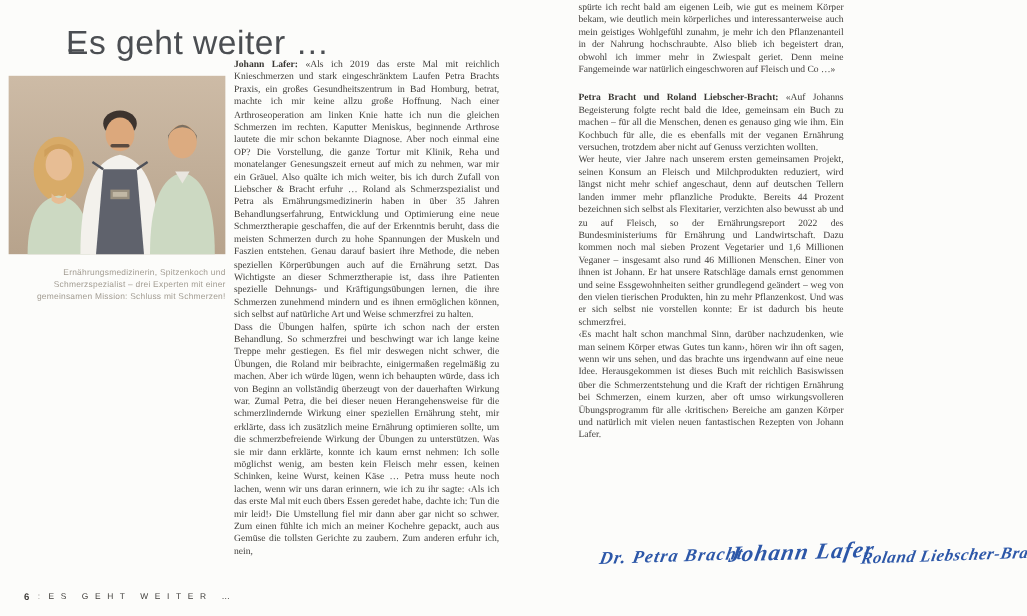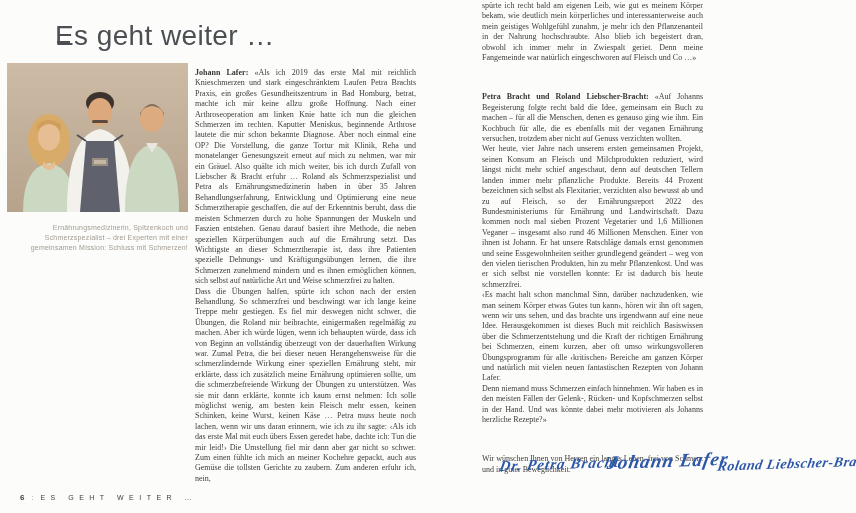--- a/index.html
+++ b/index.html
@@ -38,23 +38,23 @@
     color:#a29c92;
   }
 
   .col{
     position:absolute;width:221px;
     font-size:8px;line-height:10.4px;
     text-align:justify;
     color:#3f3d3a;
   }
   .col p{margin:0;}
-  .col p.gap-above{margin-top:29px;}
+  .col p.gap-above{margin-top:13px;}
   .col strong{font-weight:bold;color:#3a3834;}
-  .col-a{left:195px;top:68px;}
+  .col-a{left:195px;top:49px;}
   .col-b{left:482px;top:1px;}
 
   .footer{
     position:absolute;left:20px;top:493px;
     font-family:"Liberation Sans", sans-serif;
     font-size:7px;color:#3f3d3a;
     display:flex;align-items:center;gap:7px;
   }
   .footer .pagenum{font-weight:bold;font-size:8px;}
   .footer .sep{color:#8d8a85;}
@@ -131,22 +131,20 @@
     <span class="pagenum">6</span>
     <span class="sep">:</span>
     <span class="running">ES GEHT WEITER …</span>
   </div>
 
   <div class="col col-b">
     <p>spürte ich recht bald am eigenen Leib, wie gut es meinem Körper bekam, wie deutlich mein körperliches und interessanterweise auch mein geistiges Wohlgefühl zunahm, je mehr ich den Pflanzenanteil in der Nahrung hochschraubte. Also blieb ich begeistert dran, obwohl ich immer mehr in Zwiespalt geriet. Denn meine Fangemeinde war natürlich eingeschworen auf Fleisch und Co …»</p>
     <p class="gap-above"><strong>Petra Bracht und Roland Liebscher-Bracht: </strong><span>«Auf Johanns Begeisterung folgte recht bald die Idee, gemeinsam ein Buch zu machen – für all die Menschen, denen es genauso ging wie ihm. Ein Kochbuch für alle, die es ebenfalls mit der veganen Ernährung versuchen, trotzdem aber nicht auf Genuss verzichten wollten.</span></p>
     <p>Wer heute, vier Jahre nach unserem ersten gemeinsamen Projekt, seinen Konsum an Fleisch und Milchprodukten reduziert, wird längst nicht mehr schief angeschaut, denn auf deutschen Tellern landen immer mehr pflanzliche Produkte. Bereits 44 Prozent bezeichnen sich selbst als Flexitarier, verzichten also bewusst ab und zu auf Fleisch, so der Ernährungsreport 2022 des Bundesministeriums für Ernährung und Landwirtschaft. Dazu kommen noch mal sieben Prozent Vegetarier und 1,6 Millionen Veganer – insgesamt also rund 46 Millionen Menschen. Einer von ihnen ist Johann. Er hat unsere Ratschläge damals ernst genommen und seine Essgewohnheiten seither grundlegend geändert – weg von den vielen tierischen Produkten, hin zu mehr Pflanzenkost. Und was er sich selbst nie vorstellen konnte: Er ist dadurch bis heute schmerzfrei.</p>
     <p>‹Es macht halt schon manchmal Sinn, darüber nachzudenken, wie man seinem Körper etwas Gutes tun kann›, hören wir ihn oft sagen, wenn wir uns sehen, und das brachte uns irgendwann auf eine neue Idee. Herausgekommen ist dieses Buch mit reichlich Basiswissen über die Schmerzentstehung und die Kraft der richtigen Ernährung bei Schmerzen, einem kurzen, aber oft umso wirkungsvolleren Übungsprogramm für alle ‹kritischen› Bereiche am ganzen Körper und natürlich mit vielen neuen fantastischen Rezepten von Johann Lafer.</p>
-    <p>Denn niemand muss Schmerzen einfach hinnehmen. Wir haben es in den meisten Fällen der Gelenk-, Rücken- und Kopfschmerzen selbst in der Hand. Und was könnte dabei mehr motivieren als Johanns herzliche Rezepte?»</p>
-    <p class="gap-above">Wir wünschen Ihnen von Herzen ein langes Leben, frei von Schmerz und in guter Beweglichkeit.</p>
   </div>
 
   <div class="signatures">
     <span class="sig sig-1">Dr. Petra Bracht</span>
     <span class="sig sig-2">Johann Lafer</span>
     <span class="sig sig-3">Roland Liebscher-Bracht</span>
   </div>
 
 </div>
 

